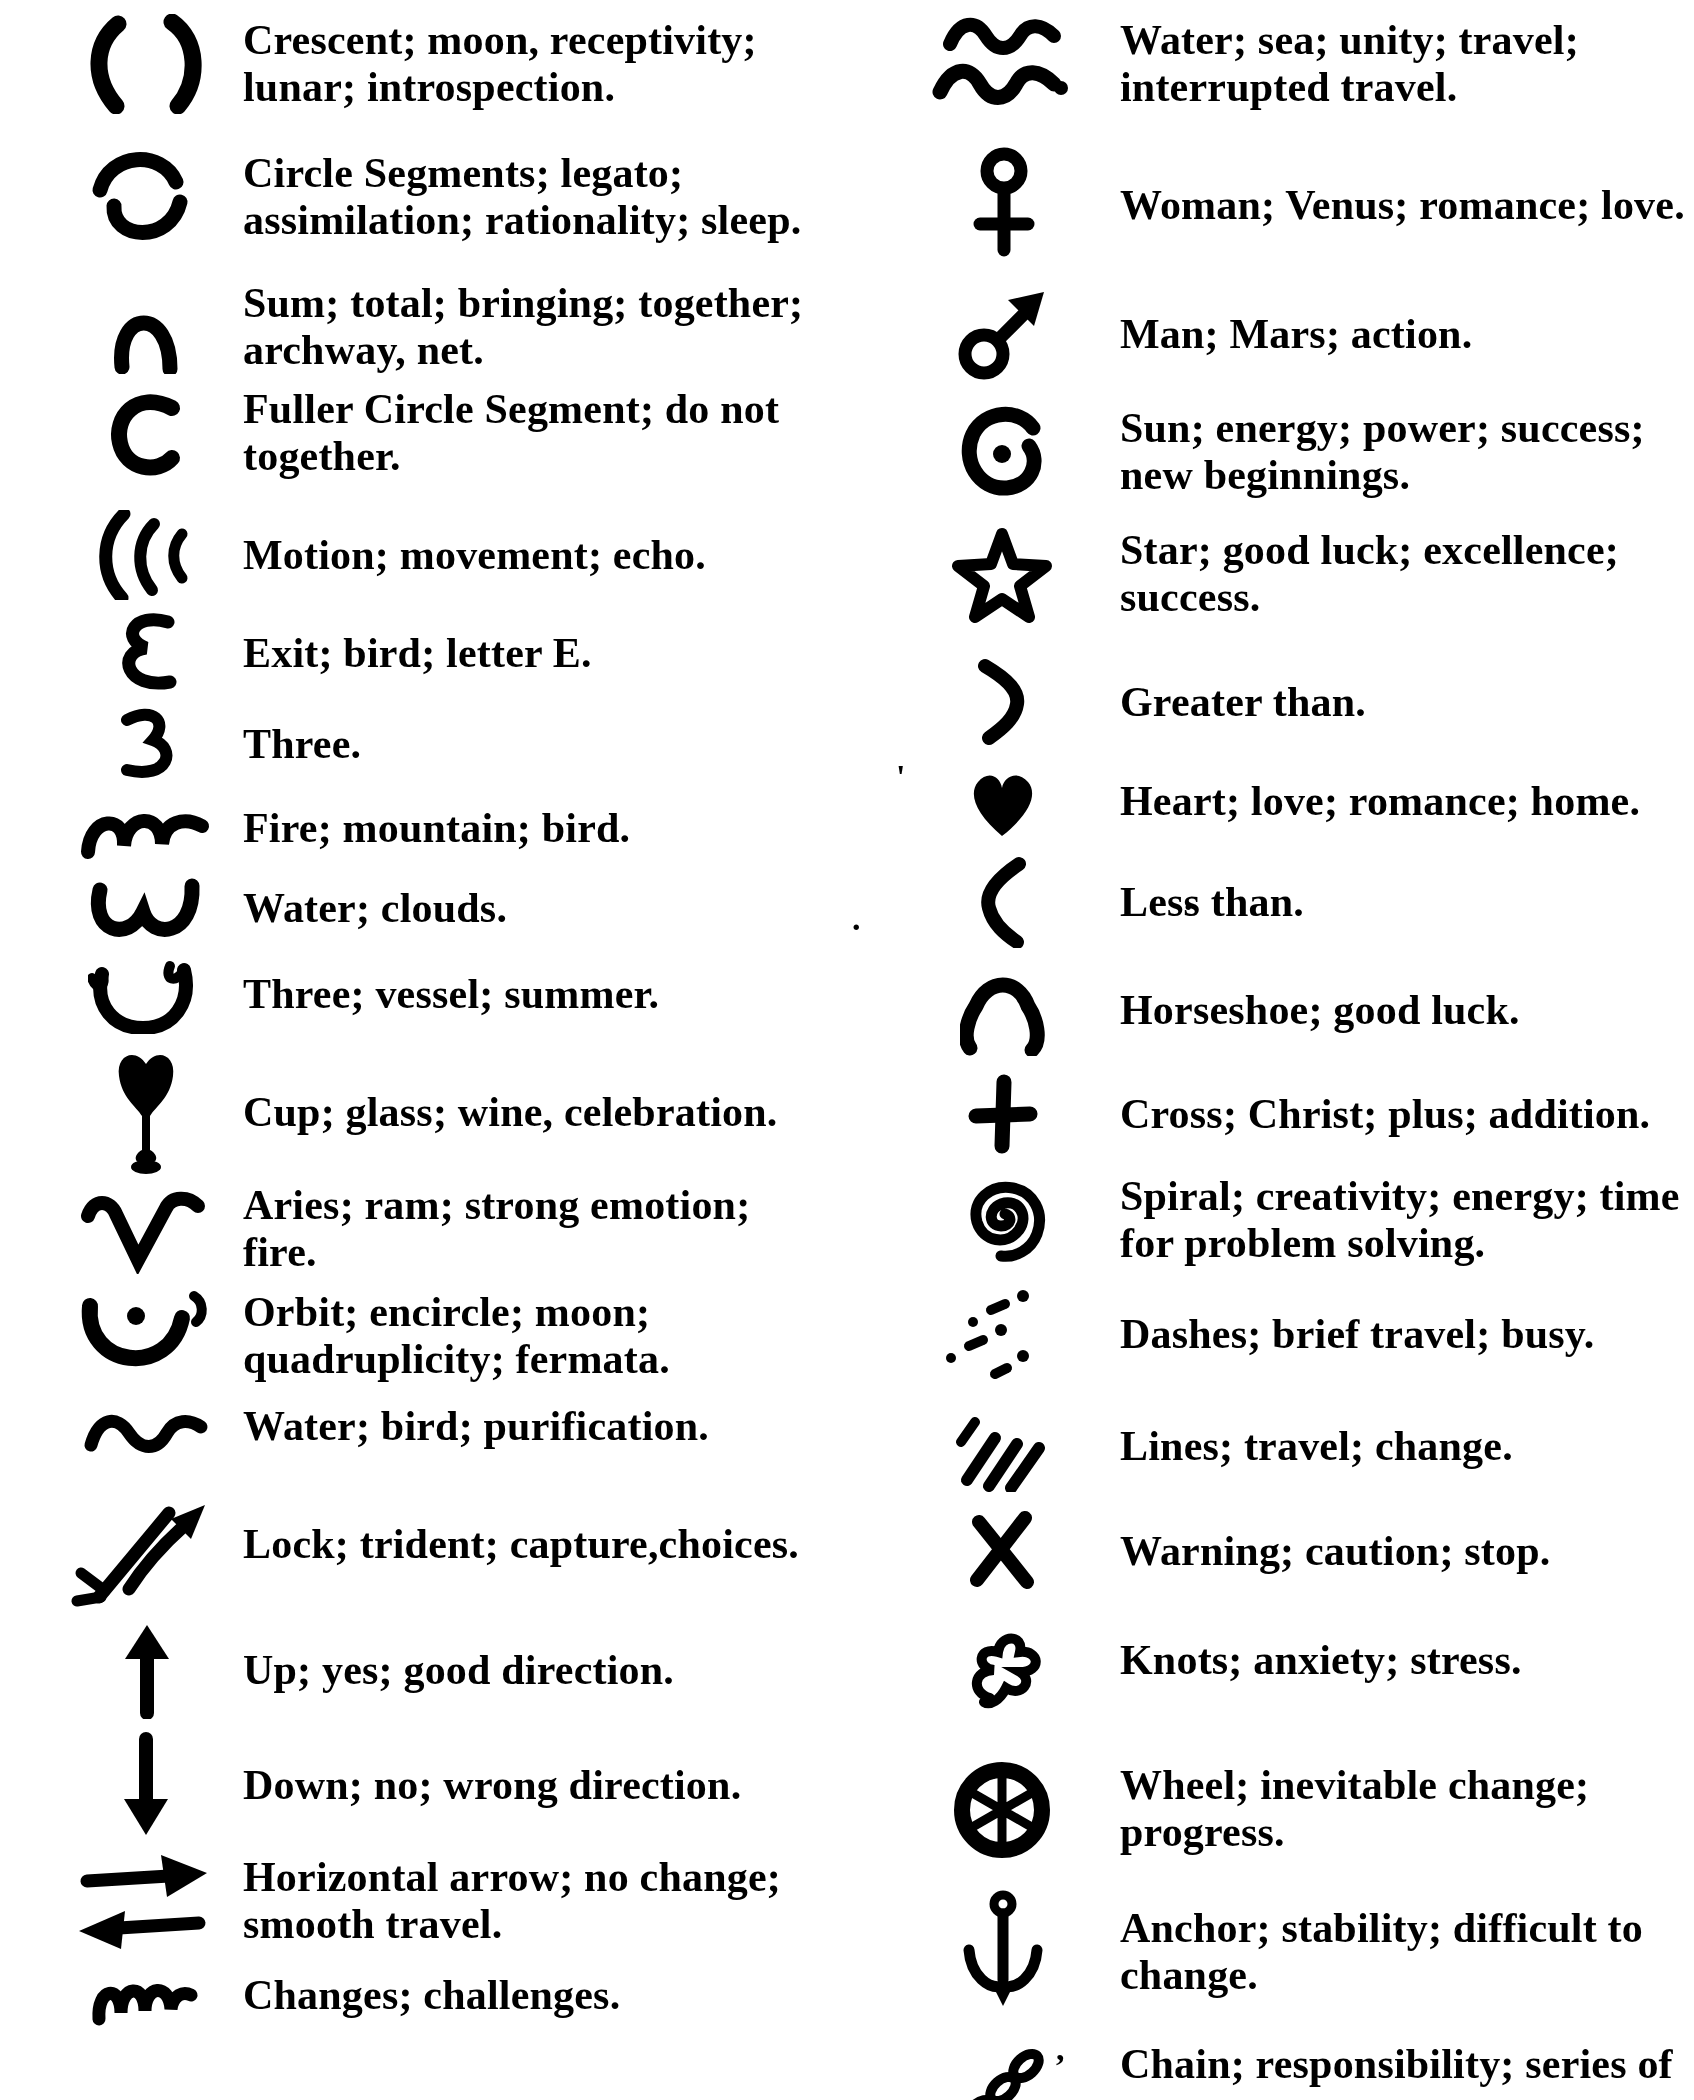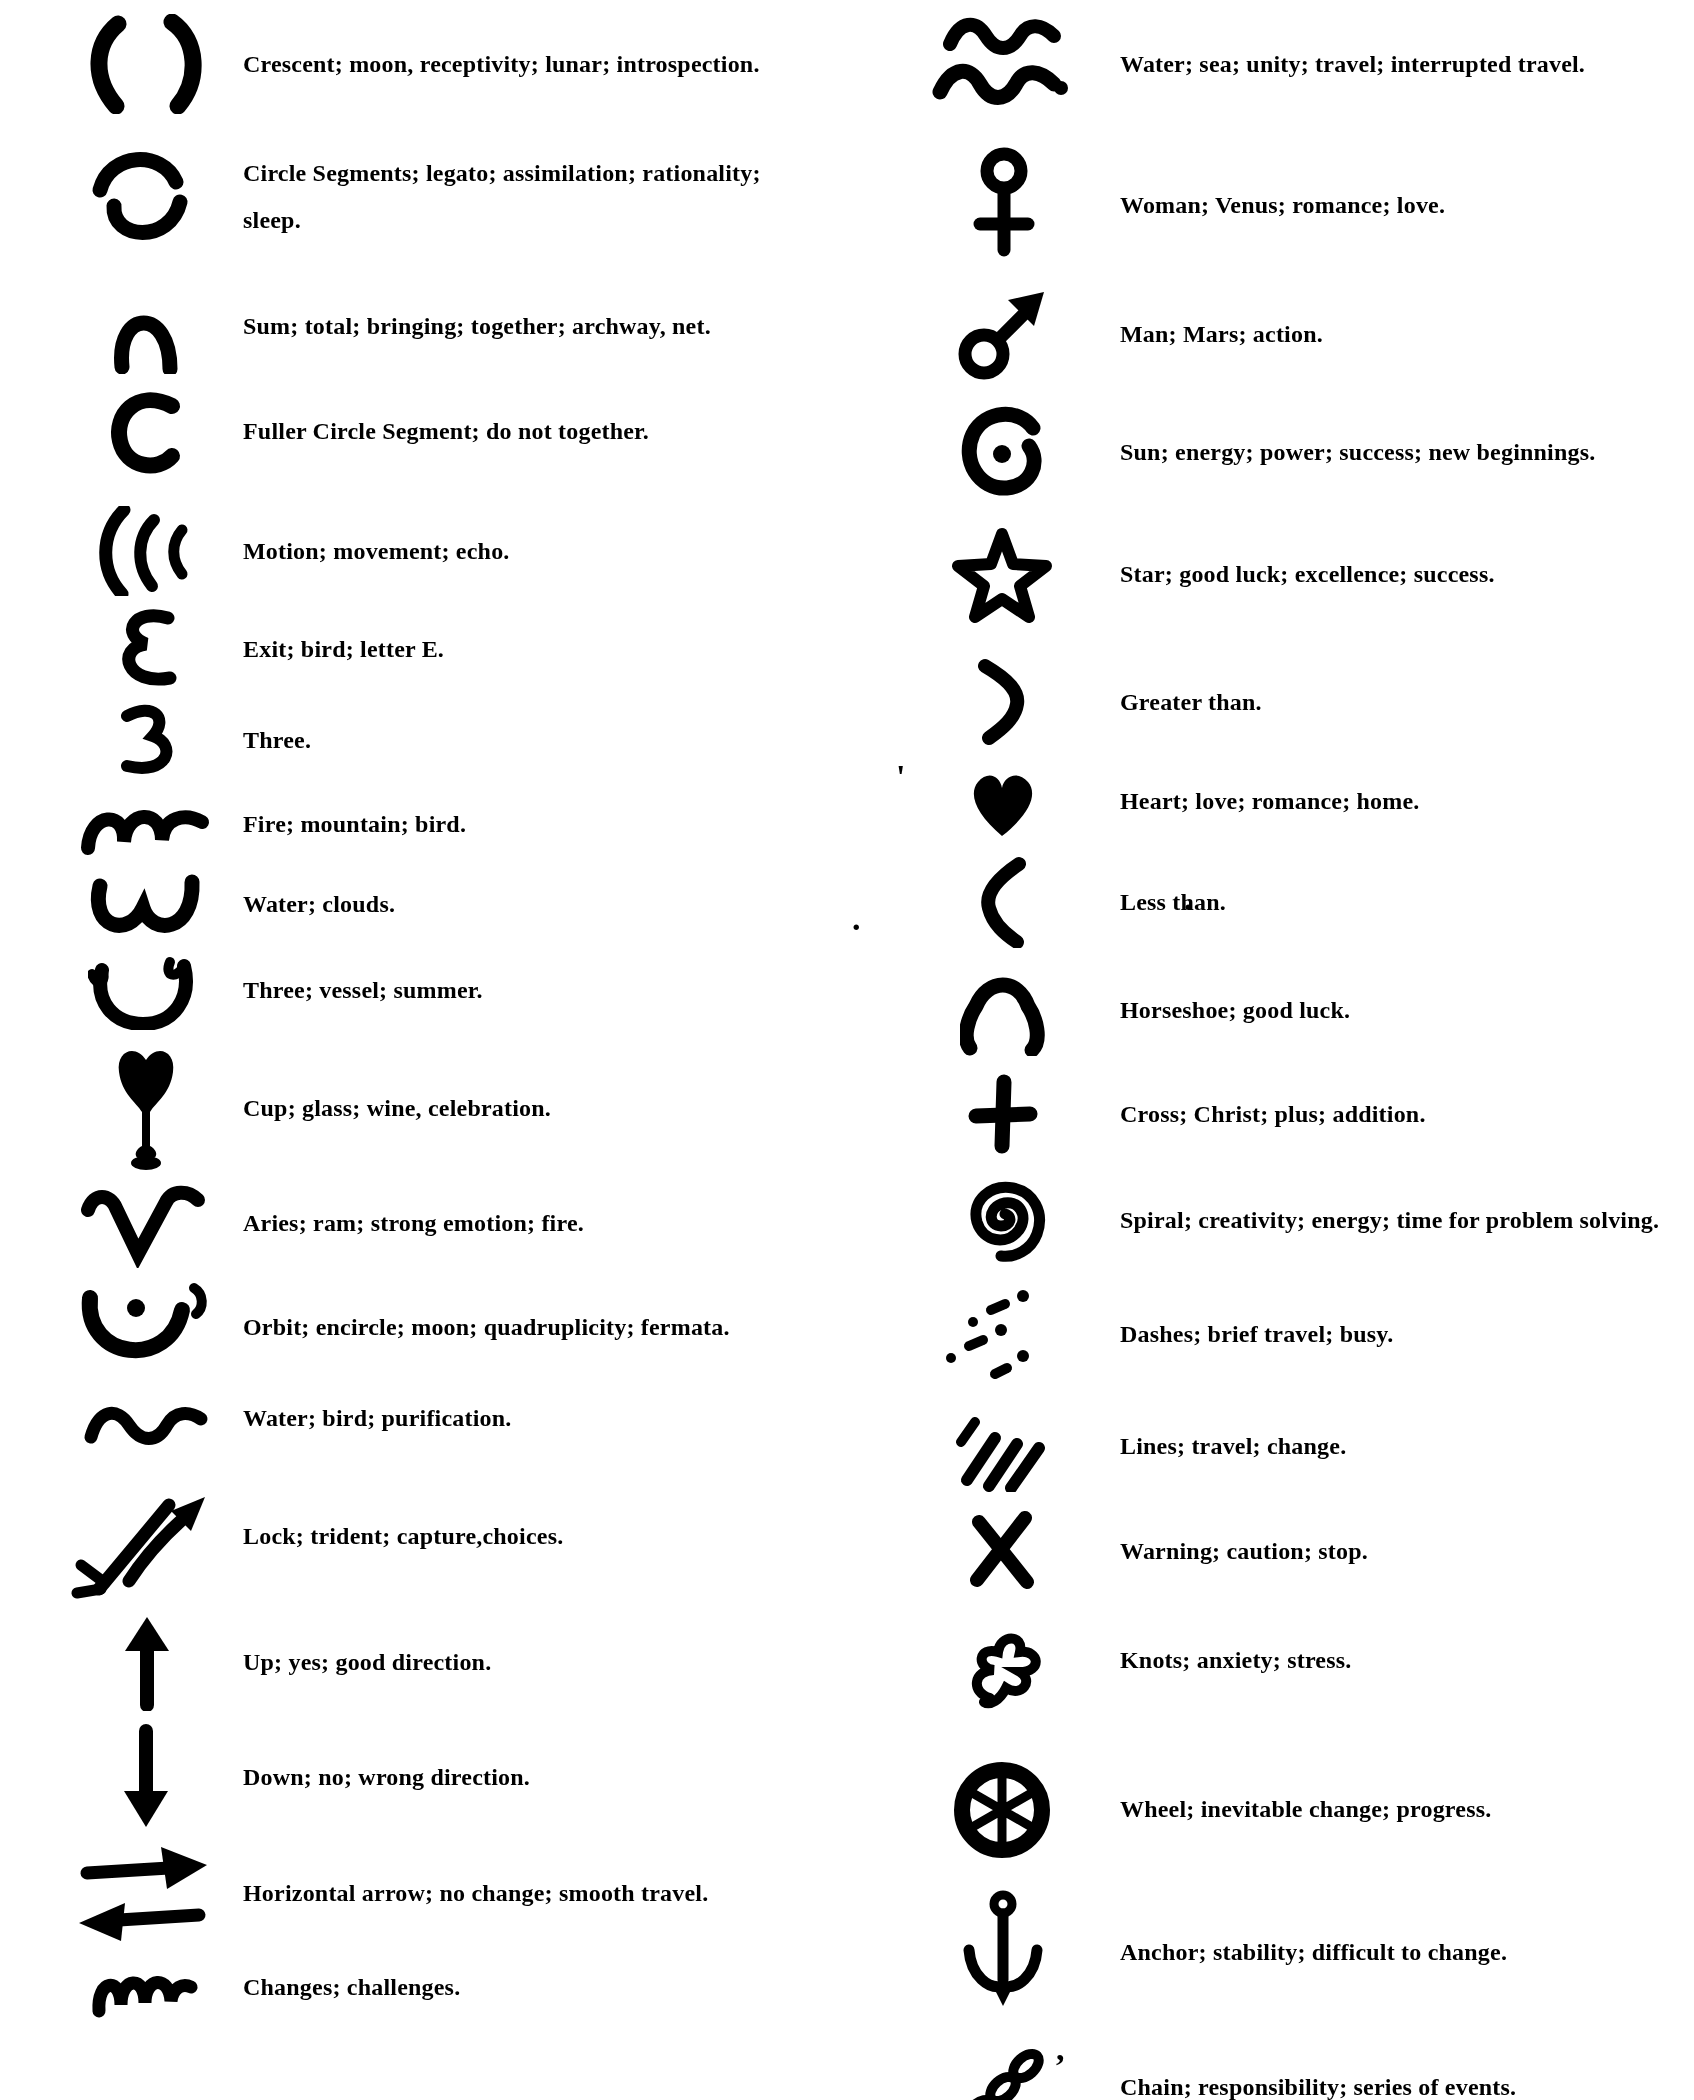--- a/index.html
+++ b/index.html
@@ -7,21 +7,21 @@
         font-family:"Liberation Serif","DejaVu Serif",serif;color:#000;}
   .col{position:absolute;top:0;}
   #col-left{left:48px;top:14px;width:790px;}
   #col-right{left:885px;top:8px;width:800px;}
   .row{display:flex;align-items:center;}
   #col-left .row{margin-bottom:12px;}
   #col-right .row{margin-bottom:16px;justify-content:space-between;}
   .sym{flex:0 0 auto;display:flex;justify-content:center;align-items:center;}
   #col-left .sym{width:195px;}
   #col-right .sym{width:235px;}
-  .txt{font-weight:700;font-size:24px;line-height:47px;letter-spacing:.2px;}
+  .txt{font-weight:700;font-size:42px;line-height:47px;letter-spacing:.2px;}
   #col-left .txt{width:575px;}
   #col-right .txt{width:565px;}
   svg{display:block;}
   .stray{position:absolute;font-weight:700;font-size:34px;line-height:1;}
 </style>
 </head>
 <body>
 
 <div id="page">
 

